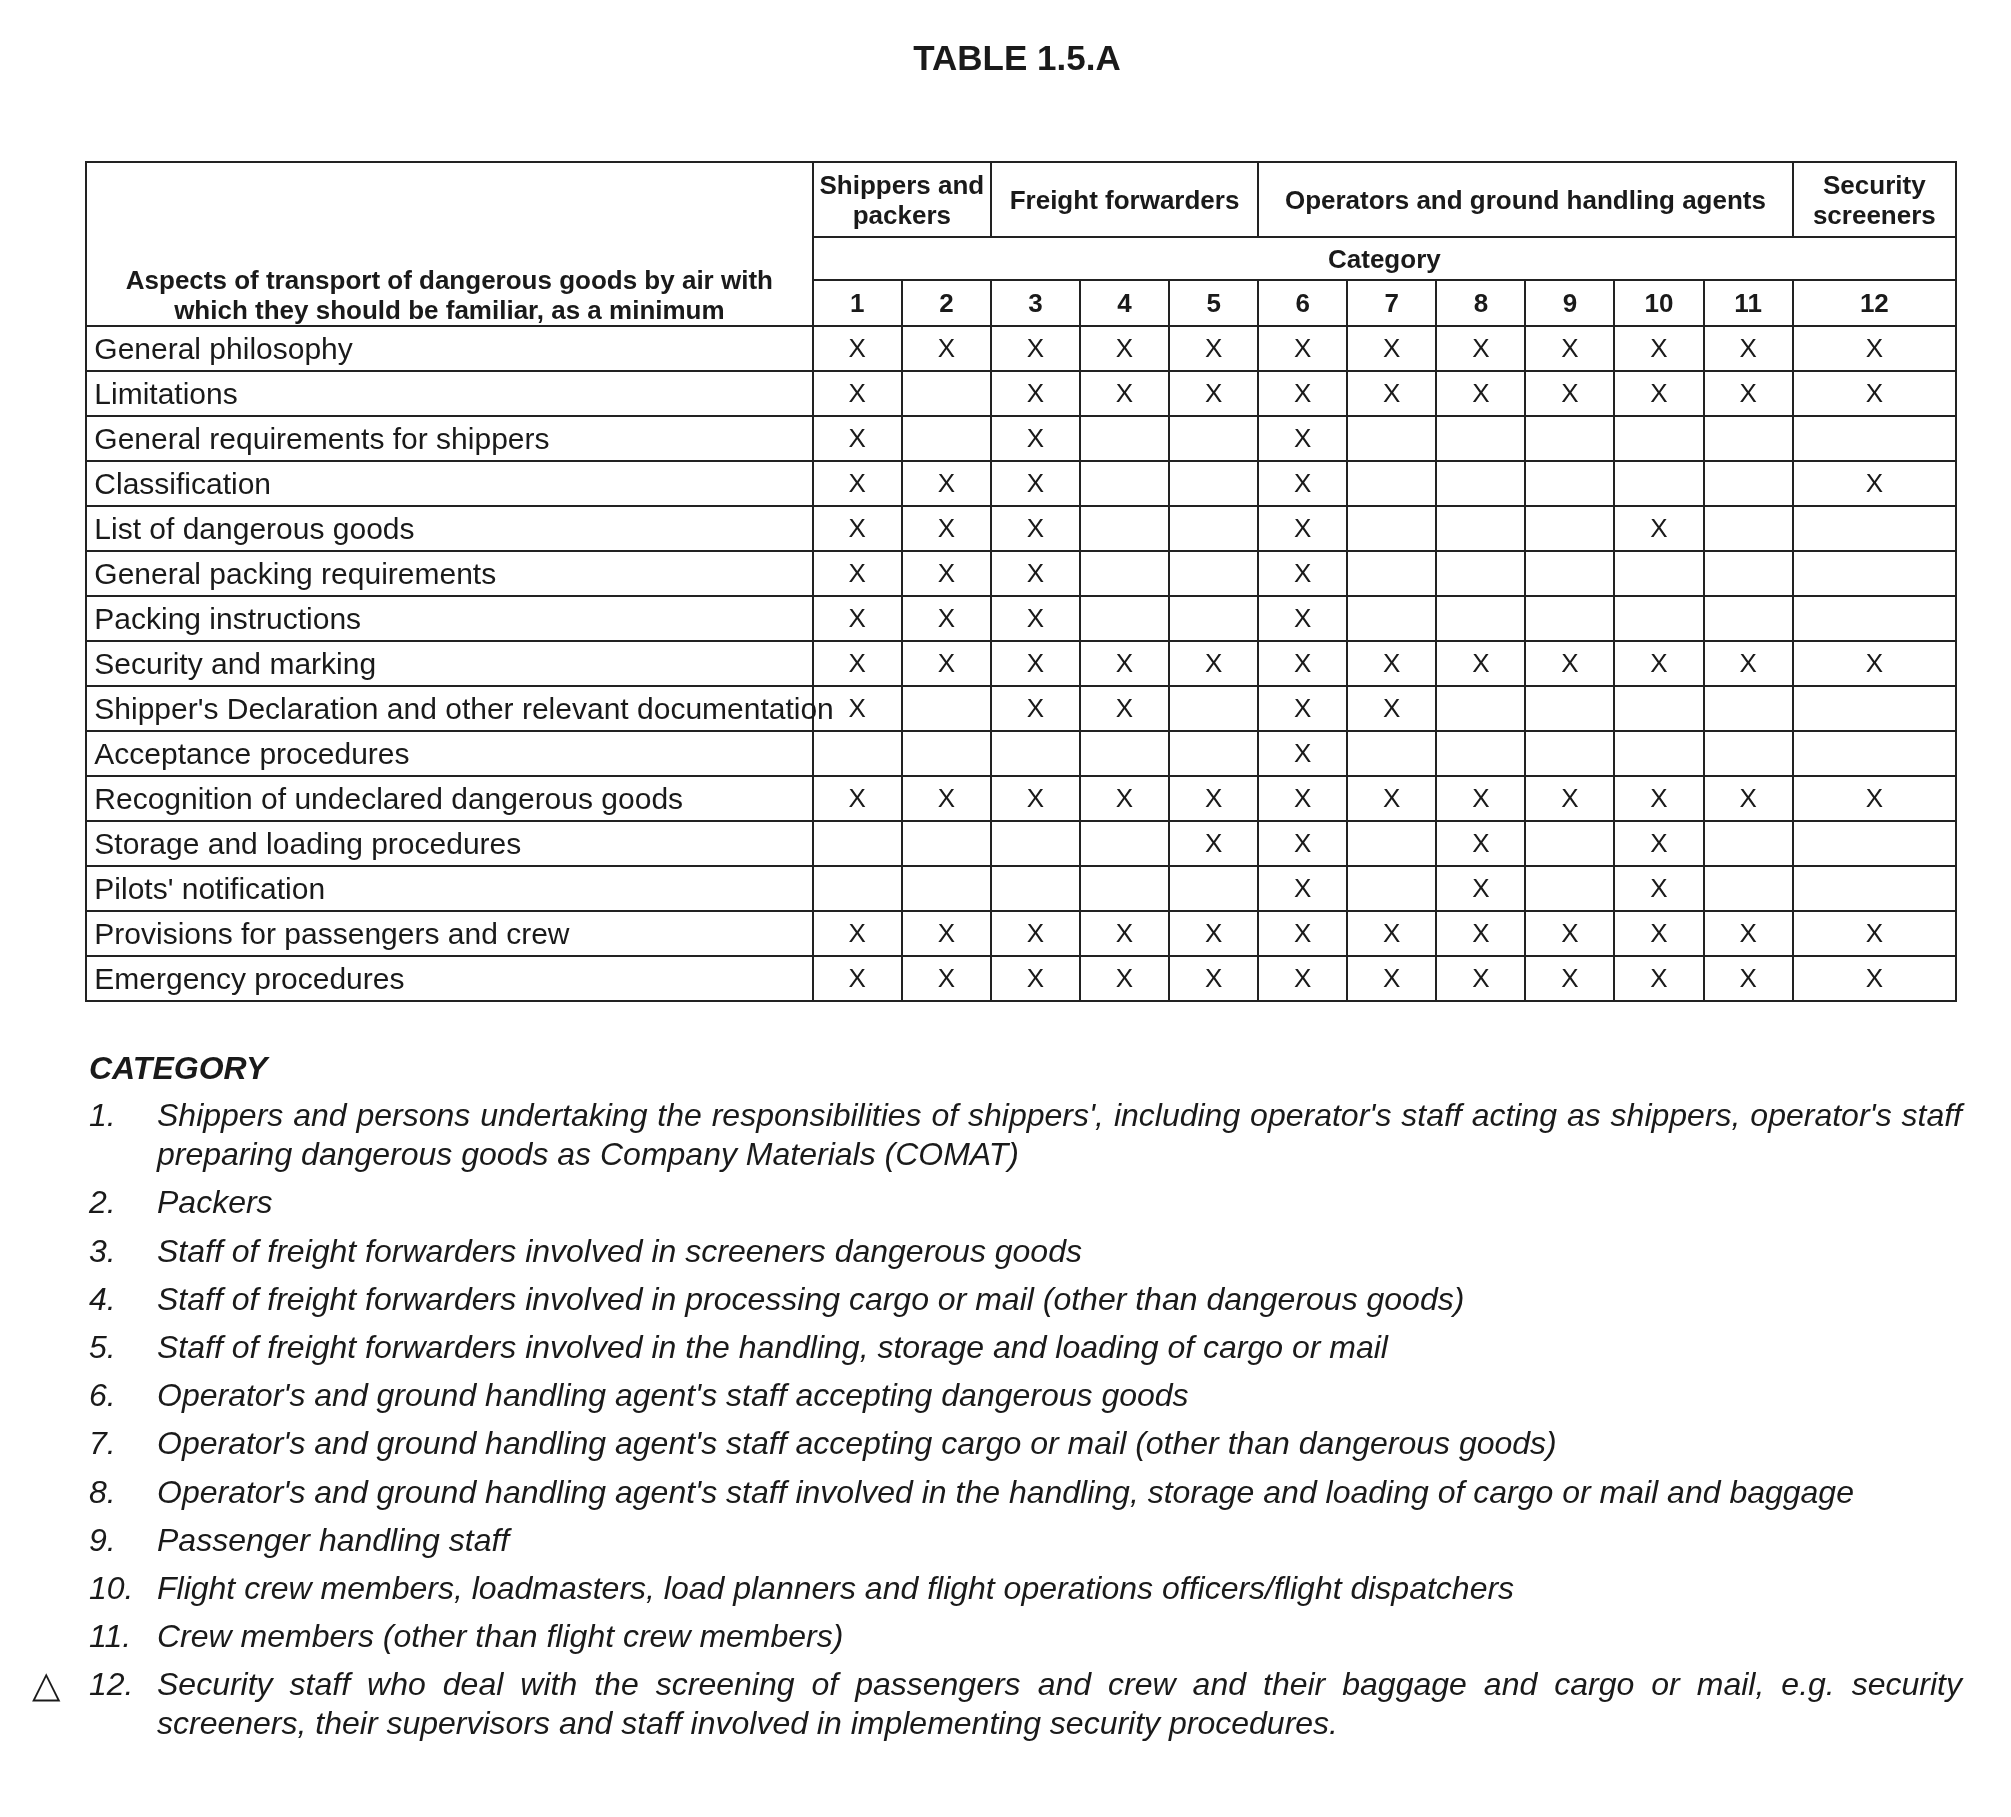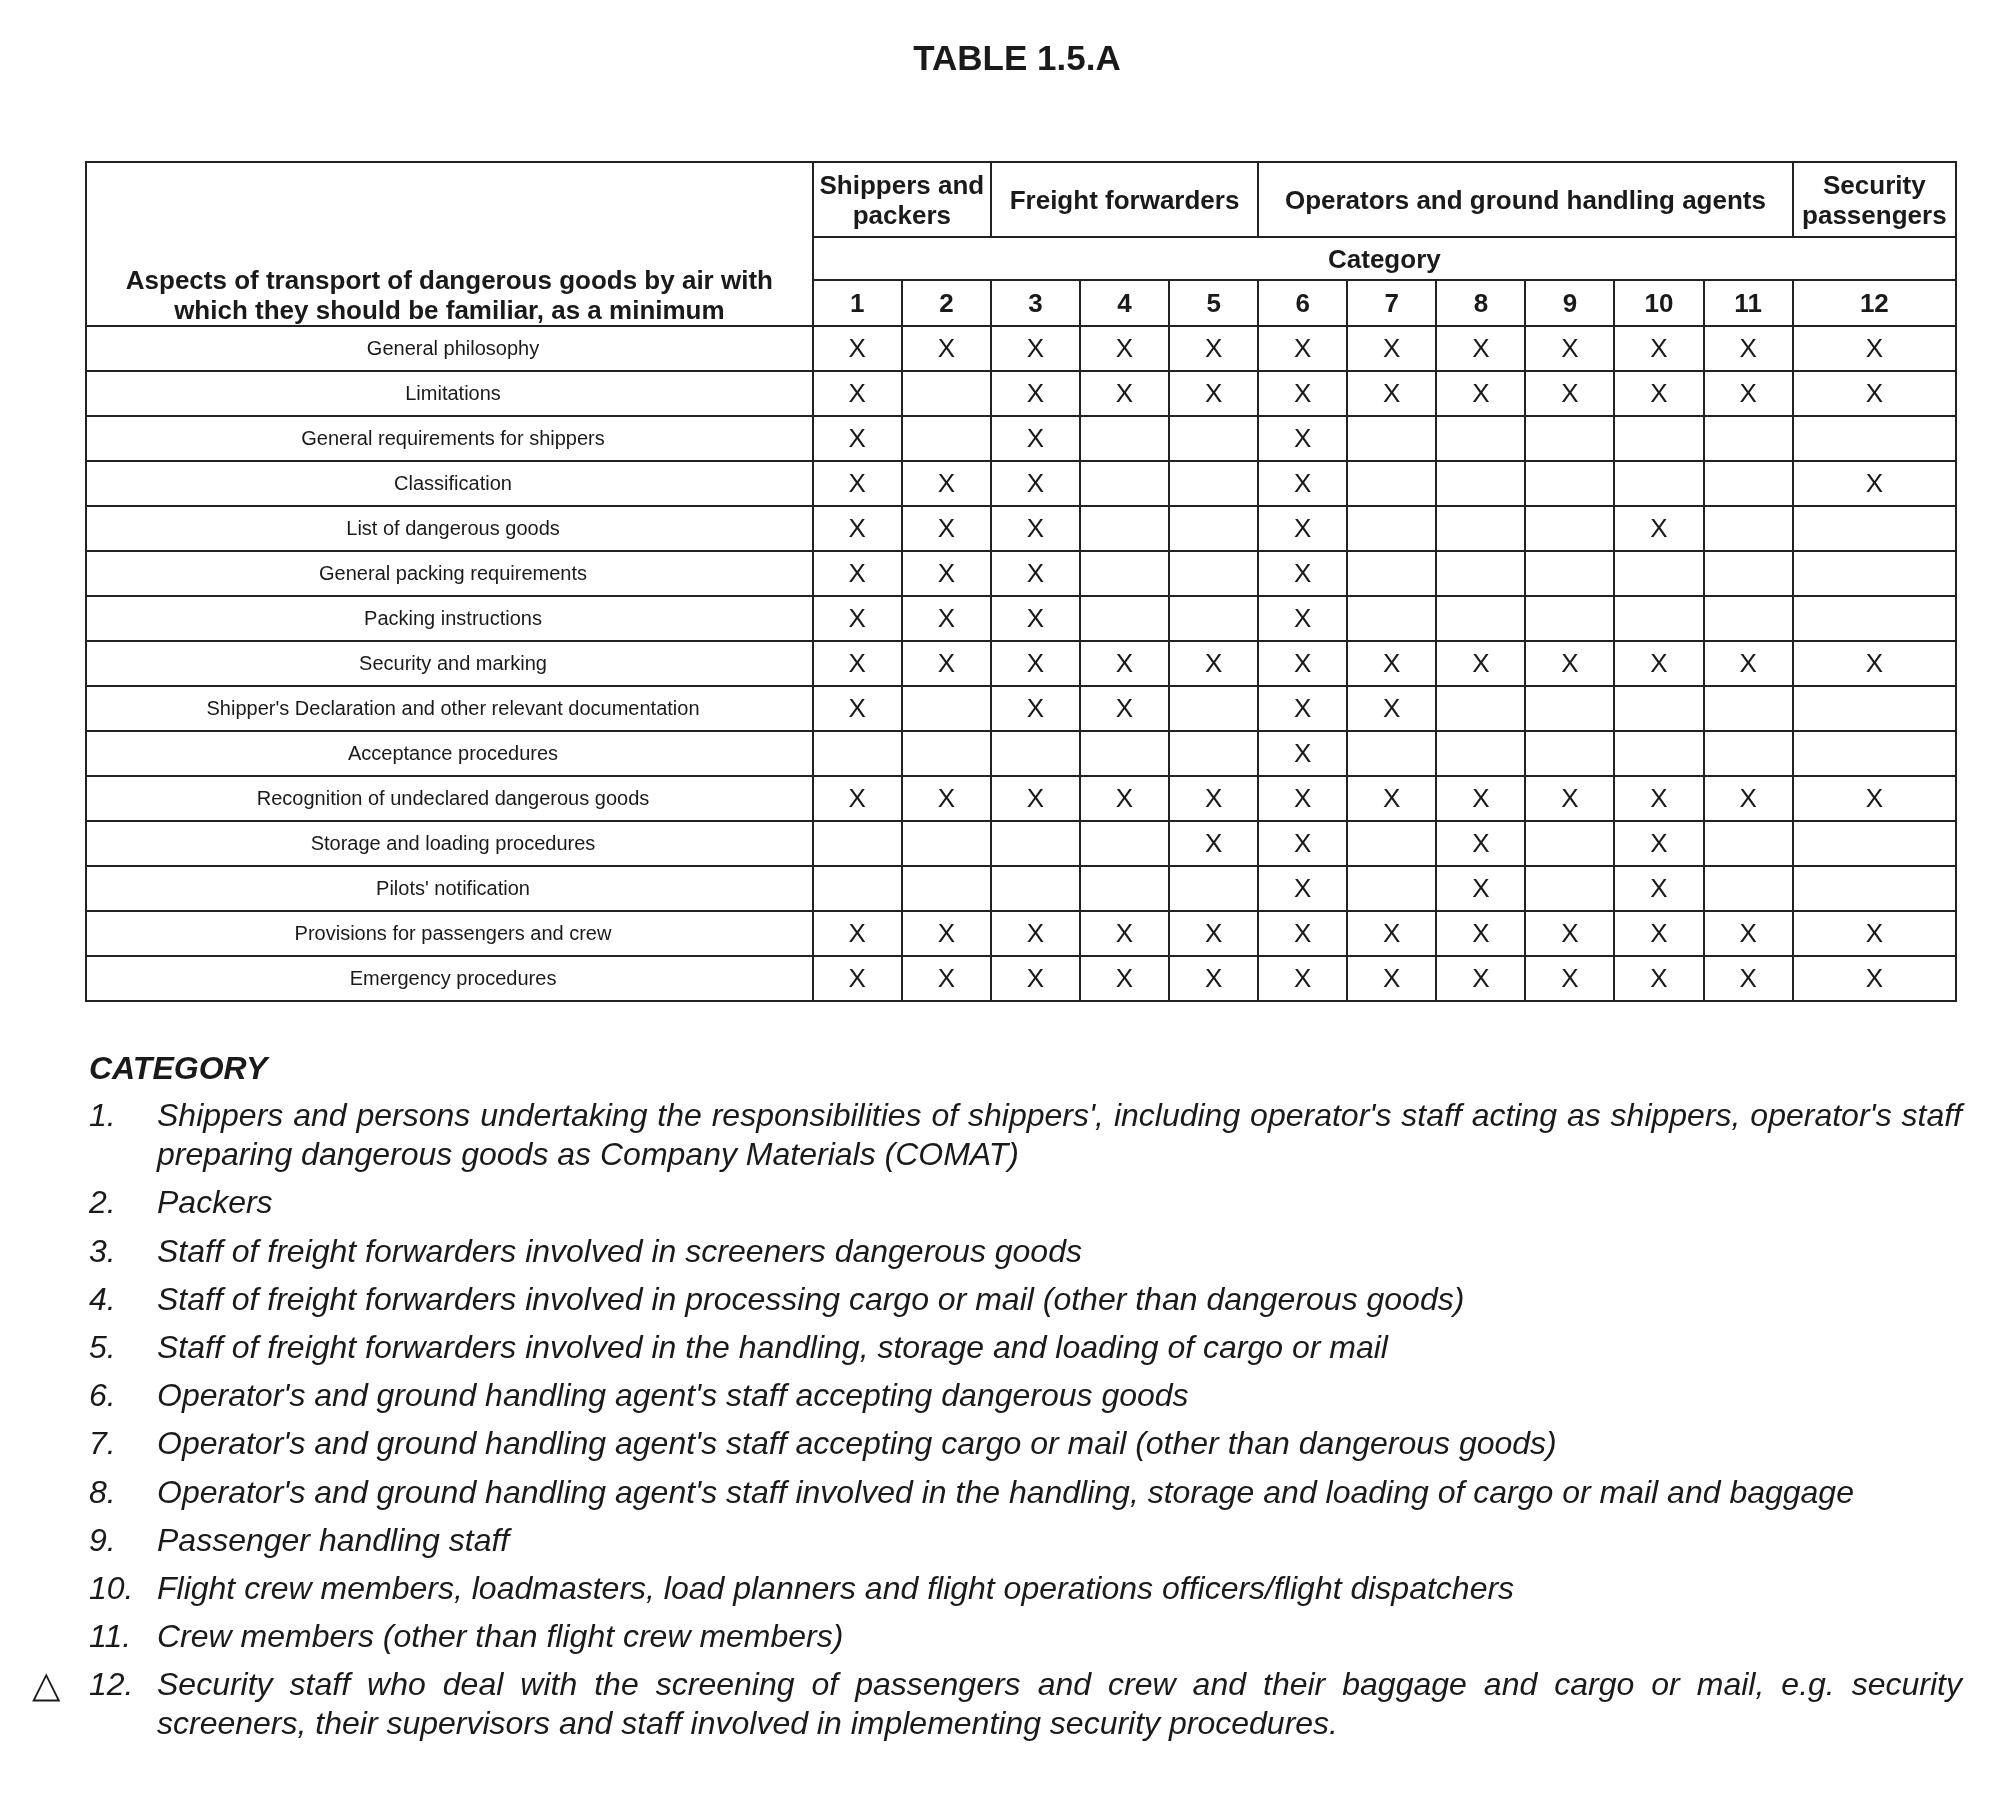--- a/index.html
+++ b/index.html
@@ -7,21 +7,21 @@
   .title-block { position: absolute; top: 37px; left: 0; width: 100%; text-align: center; }
   .title-block .t1 { font-size: 35px; font-weight: bold; line-height: 42px; padding-left: 23px; }
   .title-block .t2 { font-size: 35px; font-weight: bold; line-height: 42px; }
   table.req { position: absolute; left: 85px; top: 161px; width: 1872px; border-collapse: collapse; table-layout: fixed; }
   table.req td, table.req th { border: 2.3px solid #222; padding: 0; }
   table.req th { font-weight: bold; font-size: 26px; line-height: 30px; text-align: center; }
   th.aspect-head { vertical-align: bottom; padding-bottom: 7.3px; }
   th.group { height: 73px; margin-top: 39px; }
   th.cat-label { height: 41px; }
   th.num { height: 44px; }
-  td.aspect { font-size: 20px; padding-left: 7.3px !important; height: 43px; text-align: center; white-space: nowrap; }
+  td.aspect { font-size: 30px; padding-left: 7.3px !important; height: 43px; text-align: left; white-space: nowrap; }
   td.mark { text-align: center; font-size: 26px; height: 43px; }
   .legend { position: absolute; left: 89px; top: 1050px; width: 1873px; font-style: italic; font-size: 32px; }
   .legend .lg-title { font-size: 32px; font-weight: bold; margin-bottom: 9.2px; }
   .legend ol { list-style: none; margin: 0; padding: 0; }
   .legend li { position: relative; padding-left: 68px; margin-bottom: 9.2px; line-height: 39px; text-align: justify; }
   .legend li .num { position: absolute; left: 0; top: 0; }
   .delta { position: absolute; left: -57px; top: 0; font-style: normal; font-size: 37px; }
 </style>
 </head>
 <body>
@@ -45,21 +45,21 @@
       <col style="width:89px">
     <col style="width:89px">
       <col style="width:163px">
   </colgroup>
   <thead>
     <tr>
       <th class="aspect-head" rowspan="3">Aspects of transport of dangerous goods by air with which they should be familiar, as a minimum</th>
       <th class="group" colspan="2">Shippers and packers</th>
       <th class="group" colspan="3">Freight forwarders</th>
       <th class="group" colspan="6">Operators and ground handling agents</th>
-      <th class="group" colspan="1">Security passengers</th>
+      <th class="group" colspan="1">Security screeners</th>
     </tr>
     <tr>
       <th class="cat-label" colspan="12">Category</th>
     </tr>
     <tr id="num-row">
         <th class="num">1</th>
         <th class="num">2</th>
         <th class="num">3</th>
         <th class="num">4</th>
         <th class="num">5</th>

